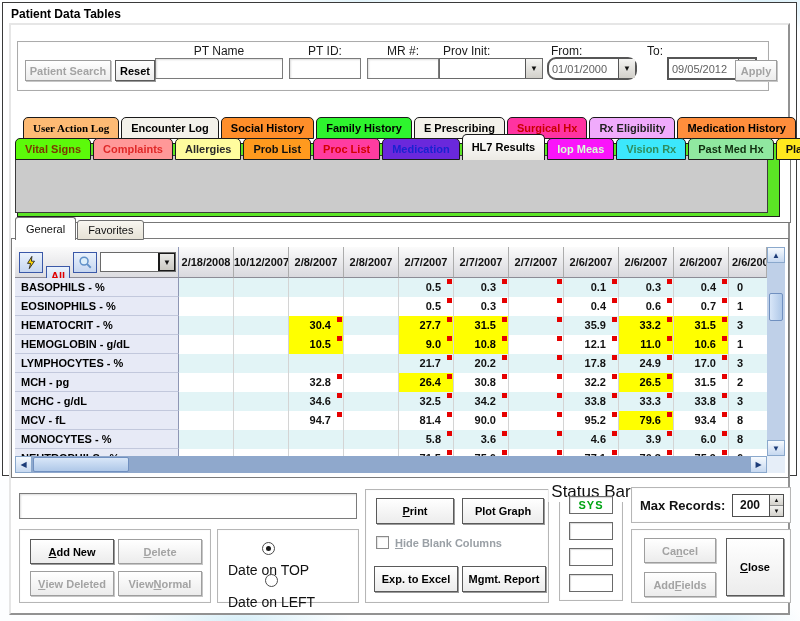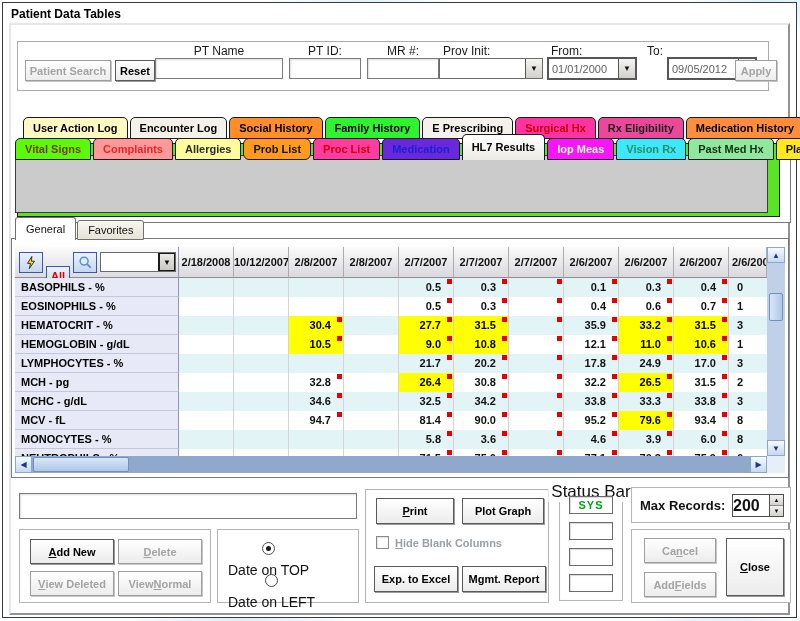--- a/index.html
+++ b/index.html
@@ -8,21 +8,21 @@
     font-family:"Liberation Sans", sans-serif;
     background-color:#FDFEFF;
     background-image:
       radial-gradient(ellipse 120px 40px at 96% 1%, #D6EEF8 0%, rgba(214,238,248,0) 70%),
       radial-gradient(ellipse 140px 50px at 45% 0%, #E2F3FA 0%, rgba(226,243,250,0) 70%),
       radial-gradient(ellipse 160px 45px at 30% 100%, #D8EFF8 0%, rgba(216,239,248,0) 70%),
       radial-gradient(ellipse 120px 40px at 90% 100%, #E0F2FA 0%, rgba(224,242,250,0) 70%);
     position:relative; overflow:hidden;
     font-size:11px; color:#111;
   }
-  #window { position:absolute; left:2px; top:2px; width:795px; height:616px;
+  #window { position:absolute; left:2px; top:2px; width:795px; height:474px;
     background:#fff; border:1px solid #3A3A3A;padding-left:6px; }
   .abs { position:absolute; }
   #title { left:8px; top:4px; font-weight:bold; font-size:12px; color:#000; }
   #frame { left:6px; top:20px; width:781px; height:592px; border:2px outset #E6E6E6; background:#fff; }
 
   
   #searchPanel { left:14px; top:38px; width:752px; height:50px;
     border:1px solid #ABABAB; box-shadow:inset 0 0 0 1px #FDFDFD; background:#fff; }
   .flabel { font-size:12px; color:#1a1a1a; text-align:center; }
   .flabel.la { text-align:left; padding-left:4px; }
@@ -121,21 +121,21 @@
     display:inline-flex; align-items:center; justify-content:center; flex:none; }
   .radio .dot { width:5px; height:5px; border-radius:50%; background:#1A1A1A; }
   .radrow { position:absolute; left:10px; display:flex; align-items:center; gap:7px; font-size:14px; color:#111;flex-direction:column; }
   .checkbox { width:13px; height:13px; border:1px solid #8A8A8A; background:#fff;
     box-shadow:inset 1px 1px 1px rgba(0,0,0,.12); flex:none; }
   #hideBlankRow { position:absolute; left:10px; top:46px; display:flex; align-items:center; gap:6px;
     font-size:11px; font-weight:bold; color:#9AA0A6; }
   #maxLabel { position:absolute; left:8px; top:10px; font-size:13px; font-weight:bold; }
   .spin { position:absolute; left:100px; top:6px; width:52px; height:23px; border:1px solid #4E4E4E;
     background:#fff; display:flex; }
-  .spin .num { flex:1; text-align:left; font-size:16px; font-weight:bold; line-height:21px; padding-right:2px; }
+  .spin .num { flex:1; text-align:center; font-size:12px; font-weight:bold; line-height:21px; padding-right:2px; }
   .spin .arrows { width:14px; display:flex; flex-direction:column; border-left:1px solid #4E4E4E; }
   .spin .arrows div { flex:1; background:linear-gradient(#F2F2F0,#D4D2CC); font-size:6px;
     display:flex; align-items:center; justify-content:center; color:#111; }
   .spin .arrows div:first-child { border-bottom:1px solid #8A8A8A; }
   u { text-decoration:underline; }
   svg { display:block; }
 </style>
 </head>
 <body>
 
@@ -156,51 +156,51 @@
   <div class="abs flabel" style="left:364px;top:41px;width:72px;">MR #:</div>
   <div class="abs tinput" style="left:364px;top:55px;width:72px;height:21px;"></div>
 
   <div class="abs flabel la" style="left:436px;top:41px;width:104px;">Prov Init:</div>
   <div class="abs combo thin" style="left:436px;top:55px;width:104px;height:21px;">
     <span class="val"></span>
     <span class="arrow">▼</span>
   </div>
 
   <div class="abs flabel la" style="left:544px;top:41px;width:90px;">From:</div>
-  <div class="abs combo" style="left:544px;top:54px;width:90px;height:23px;">
+  <div class="abs combo" style="left:544px;top:54px;width:90px;height:23px;border-radius:9px;">
     <span class="val dim">01/01/2000</span>
     <span class="arrow">▼</span>
   </div>
 
   <div class="abs flabel la" style="left:640px;top:41px;width:90px;">To:</div>
   <div class="abs combo" style="left:640px;top:54px;width:90px;height:23px;margin-left:24px;">
     <span class="val dim">09/05/2012</span>
     <span class="arrow">▼</span>
   </div>
 
   <div class="abs btn disabled" style="left:732px;top:57px;width:42px;height:21px;">Apply</div>
 
   <div id="sheetWhite" class="abs"></div>
   <div id="sheetGreen" class="abs"></div>
   <div id="sheetGray" class="abs"></div>
   <div id="tabrow2" class="abs tabrow">
-      <span class="tab" style="background: #fef9c3; color: rgb(0, 0, 0);">User Action Log</span>
+      <span class="tab" style="background: #fdba74; color: rgb(0, 0, 0); font-family: Liberation Serif, serif;">User Action Log</span>
       <span class="tab" style="background: rgb(243, 241, 234); color: rgb(0, 0, 0);">Encounter Log</span>
       <span class="tab" style="background: rgb(255, 142, 42); color: rgb(0, 0, 0);">Social History</span>
       <span class="tab" style="background: rgb(46, 244, 46); color: rgb(0, 0, 0);">Family History</span>
       <span class="tab" style="background: rgb(243, 241, 234); color: rgb(0, 0, 0);">E Prescribing</span>
       <span class="tab" style="background: rgb(255, 51, 161); color: rgb(200, 0, 0);">Surgical Hx</span>
-      <span class="tab" style="background: #ec4899; color: rgb(34, 34, 34);">Rx Eligibility</span>
+      <span class="tab" style="background: #f0abfc; color: rgb(34, 34, 34);">Rx Eligibility</span>
       <span class="tab" style="background: rgb(255, 142, 60); color: rgb(0, 0, 0);">Medication History</span>
     </div>
   <div id="tabrow3" class="abs tabrow">
       <span class="tab" style="background: rgb(92, 250, 10); color: rgb(122, 58, 0);">Vital Signs</span>
       <span class="tab" style="background: rgb(255, 152, 152); color: rgb(224, 40, 40);">Complaints</span>
       <span class="tab" style="background: rgb(255, 252, 158); color: rgb(42, 42, 42);">Allergies</span>
-      <span class="tab" style="background: rgb(255, 154, 30); color: rgb(16, 16, 16); border-radius: 6px;">Prob List</span>
+      <span class="tab" style="background: rgb(255, 154, 30); color: rgb(16, 16, 16);">Prob List</span>
       <span class="tab" style="background: rgb(255, 60, 160); color: rgb(212, 0, 0);">Proc List</span>
       <span class="tab" style="background: rgb(106, 40, 220); color: rgb(26, 34, 208);">Medication</span>
       <span class="tab sel">HL7 Results</span>
       <span class="tab" style="background: rgb(250, 20, 250); color: rgb(216, 255, 216);">Iop Meas</span>
       <span class="tab" style="background: rgb(60, 232, 252); color: rgb(46, 142, 94);">Vision Rx</span>
       <span class="tab" style="background: rgb(144, 232, 160); color: rgb(16, 48, 16);">Past Med Hx</span>
       <span class="tab" style="background: rgb(255, 232, 30); color: rgb(16, 16, 16);">Plan 1</span>
     </div>
 
   <div id="subtabs" class="abs">

